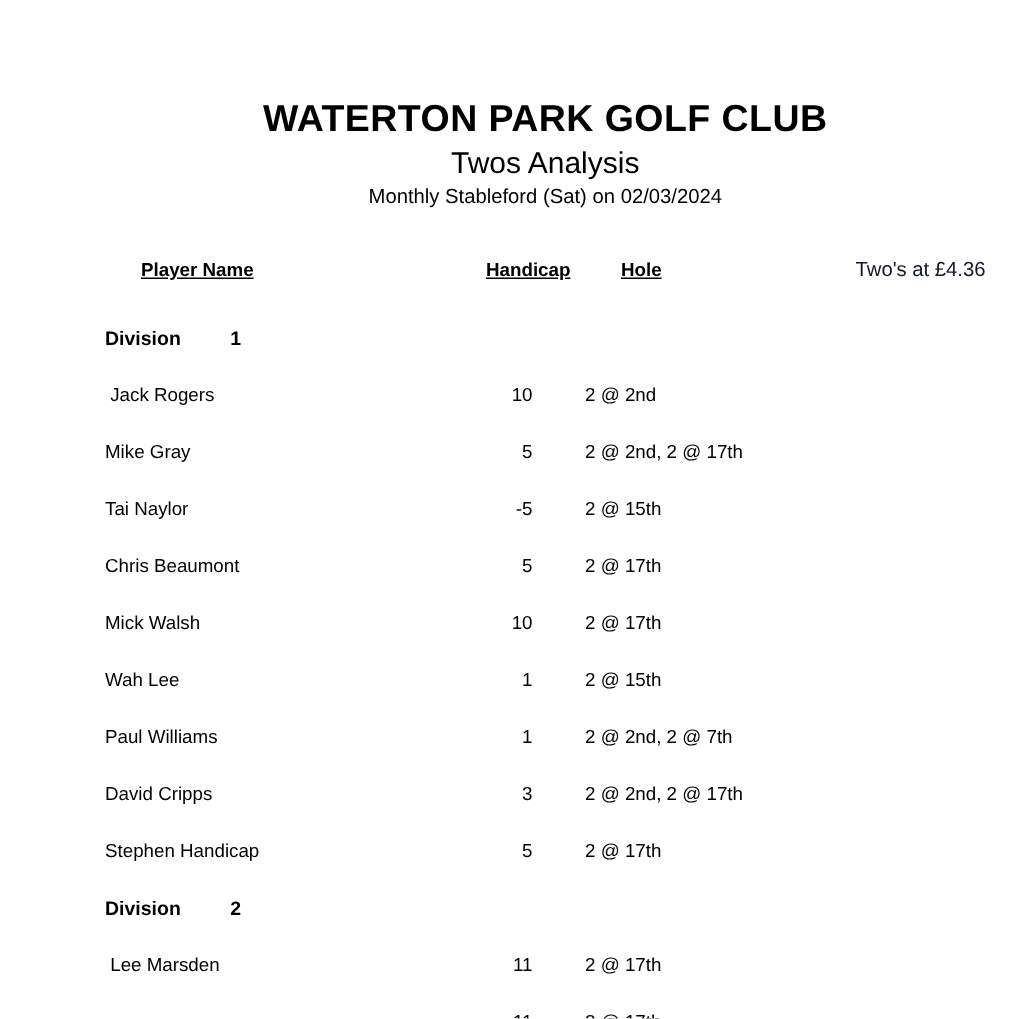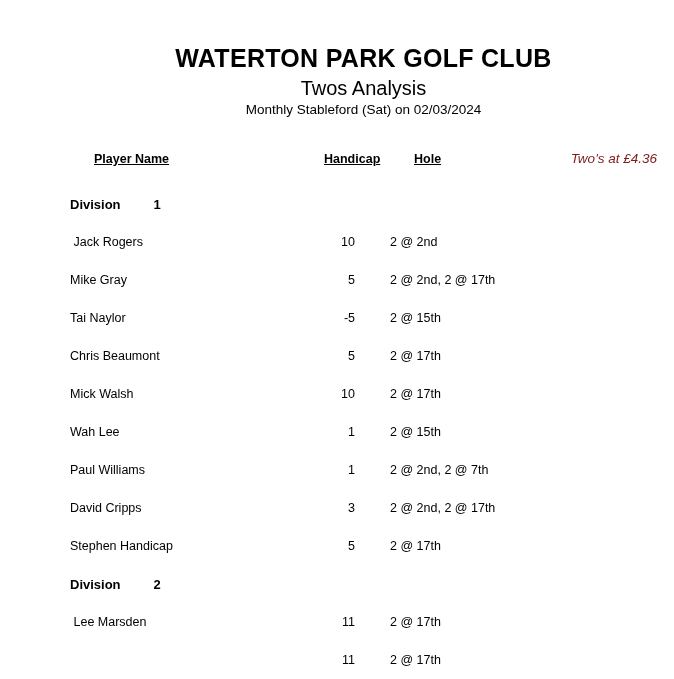--- a/index.html
+++ b/index.html
@@ -6,20 +6,21 @@
   html, body {
     width: 674px; height: 679px;
     background: #ffffff;
     font-family: "Liberation Sans", sans-serif;
     color: #000000;
     overflow: hidden;
   }
   .page {
     width: 674px; height: 520px;
     padding: 44px 17px 0 70px;
+    margin-top: 21px;
   }
   .report-header { text-align: center; }
   .page-title {
     font-size: 25px;
     font-weight: bold;
     line-height: 29px;
     letter-spacing: 0.3px;
     white-space: nowrap;
   }
   .subtitle {
@@ -73,21 +74,21 @@
     <div class="subtitle">Twos Analysis</div>
     <div class="event-line">Monthly Stableford (Sat) on 02/03/2024</div>
   </div>
 
   <div class="table">
 
     <div class="row head-row">
       <span class="col-name head">Player Name</span>
       <span class="col-hcp head">Handicap</span>
       <span class="col-hole head">Hole</span>
-      <span class="col-twos" id="twos-pot" style="color: #7f1d1d; font-style: italic;">Two's at £4.36</span>
+      <span class="col-twos" id="twos-pot" style="color: #0f172a;">Two's at £4.36</span>
     </div>
 
     <div class="row section-row first">
       <span class="division-wrap"><span>Division</span><span class="division-number">1</span></span>
     </div>
 
     <div class="row">
       <span class="col-name"> Jack Rogers</span>
       <span class="col-hcp">10</span>
       <span class="col-hole">2 @ 2nd</span>

